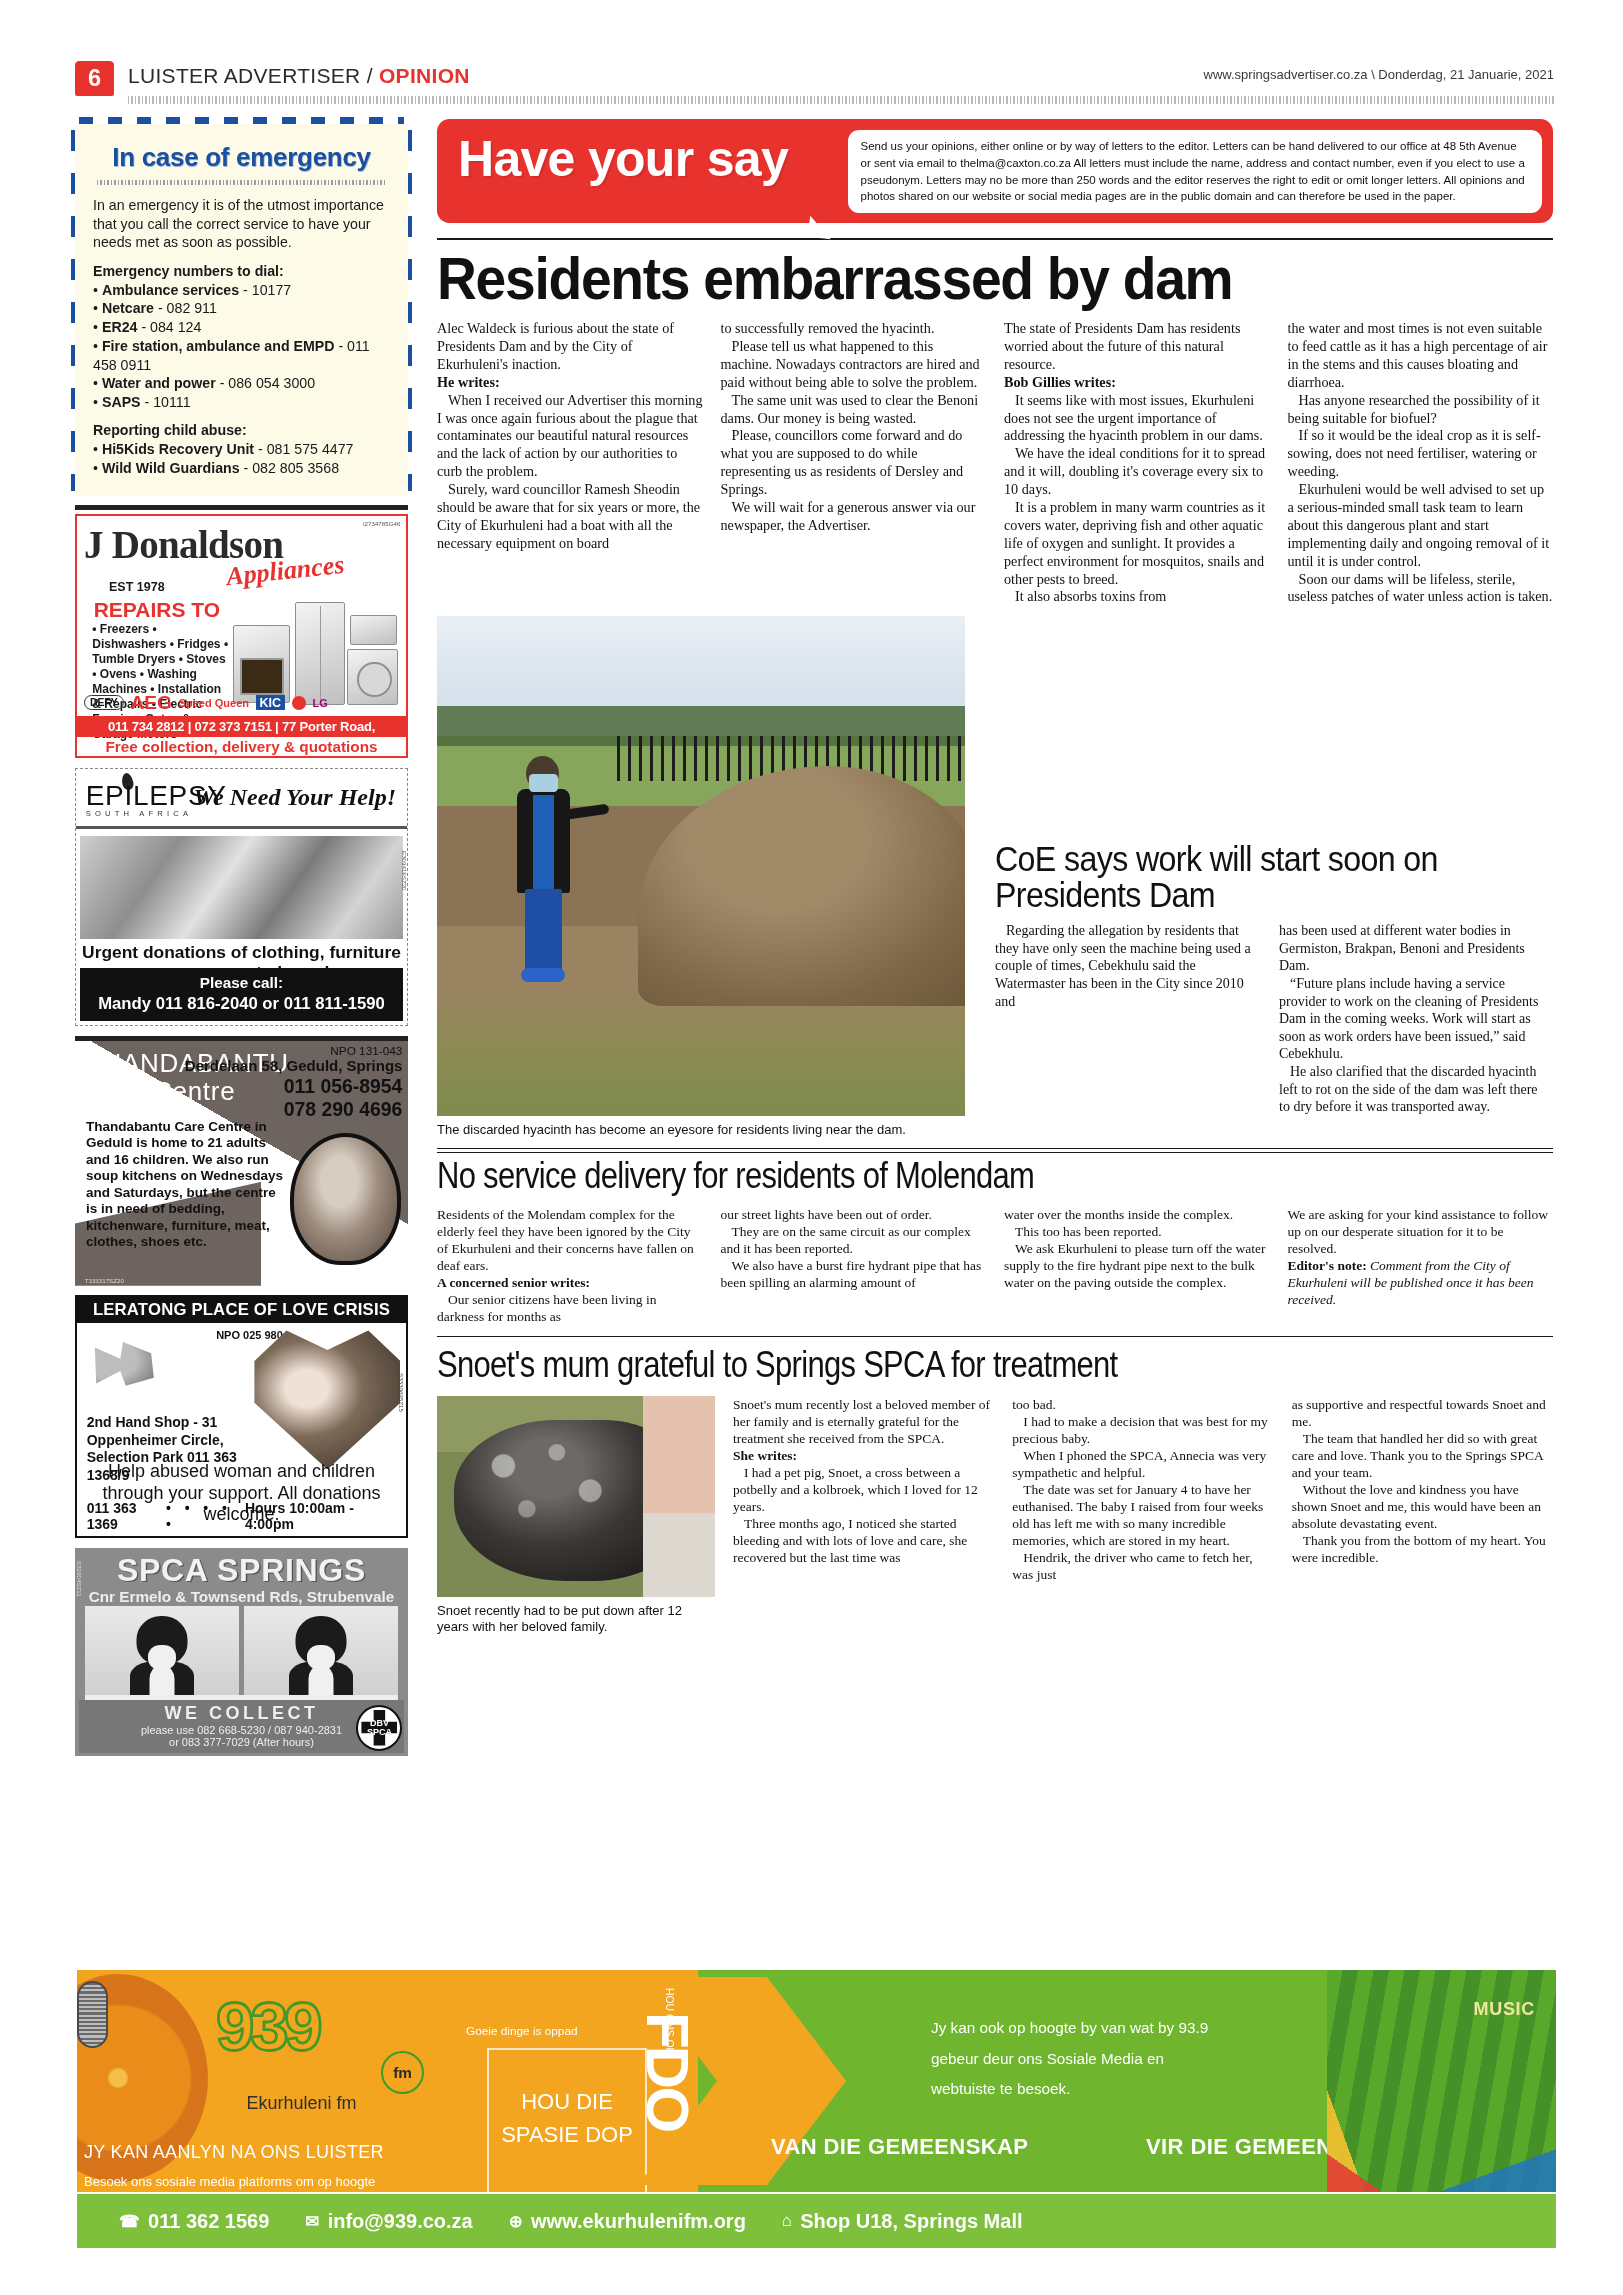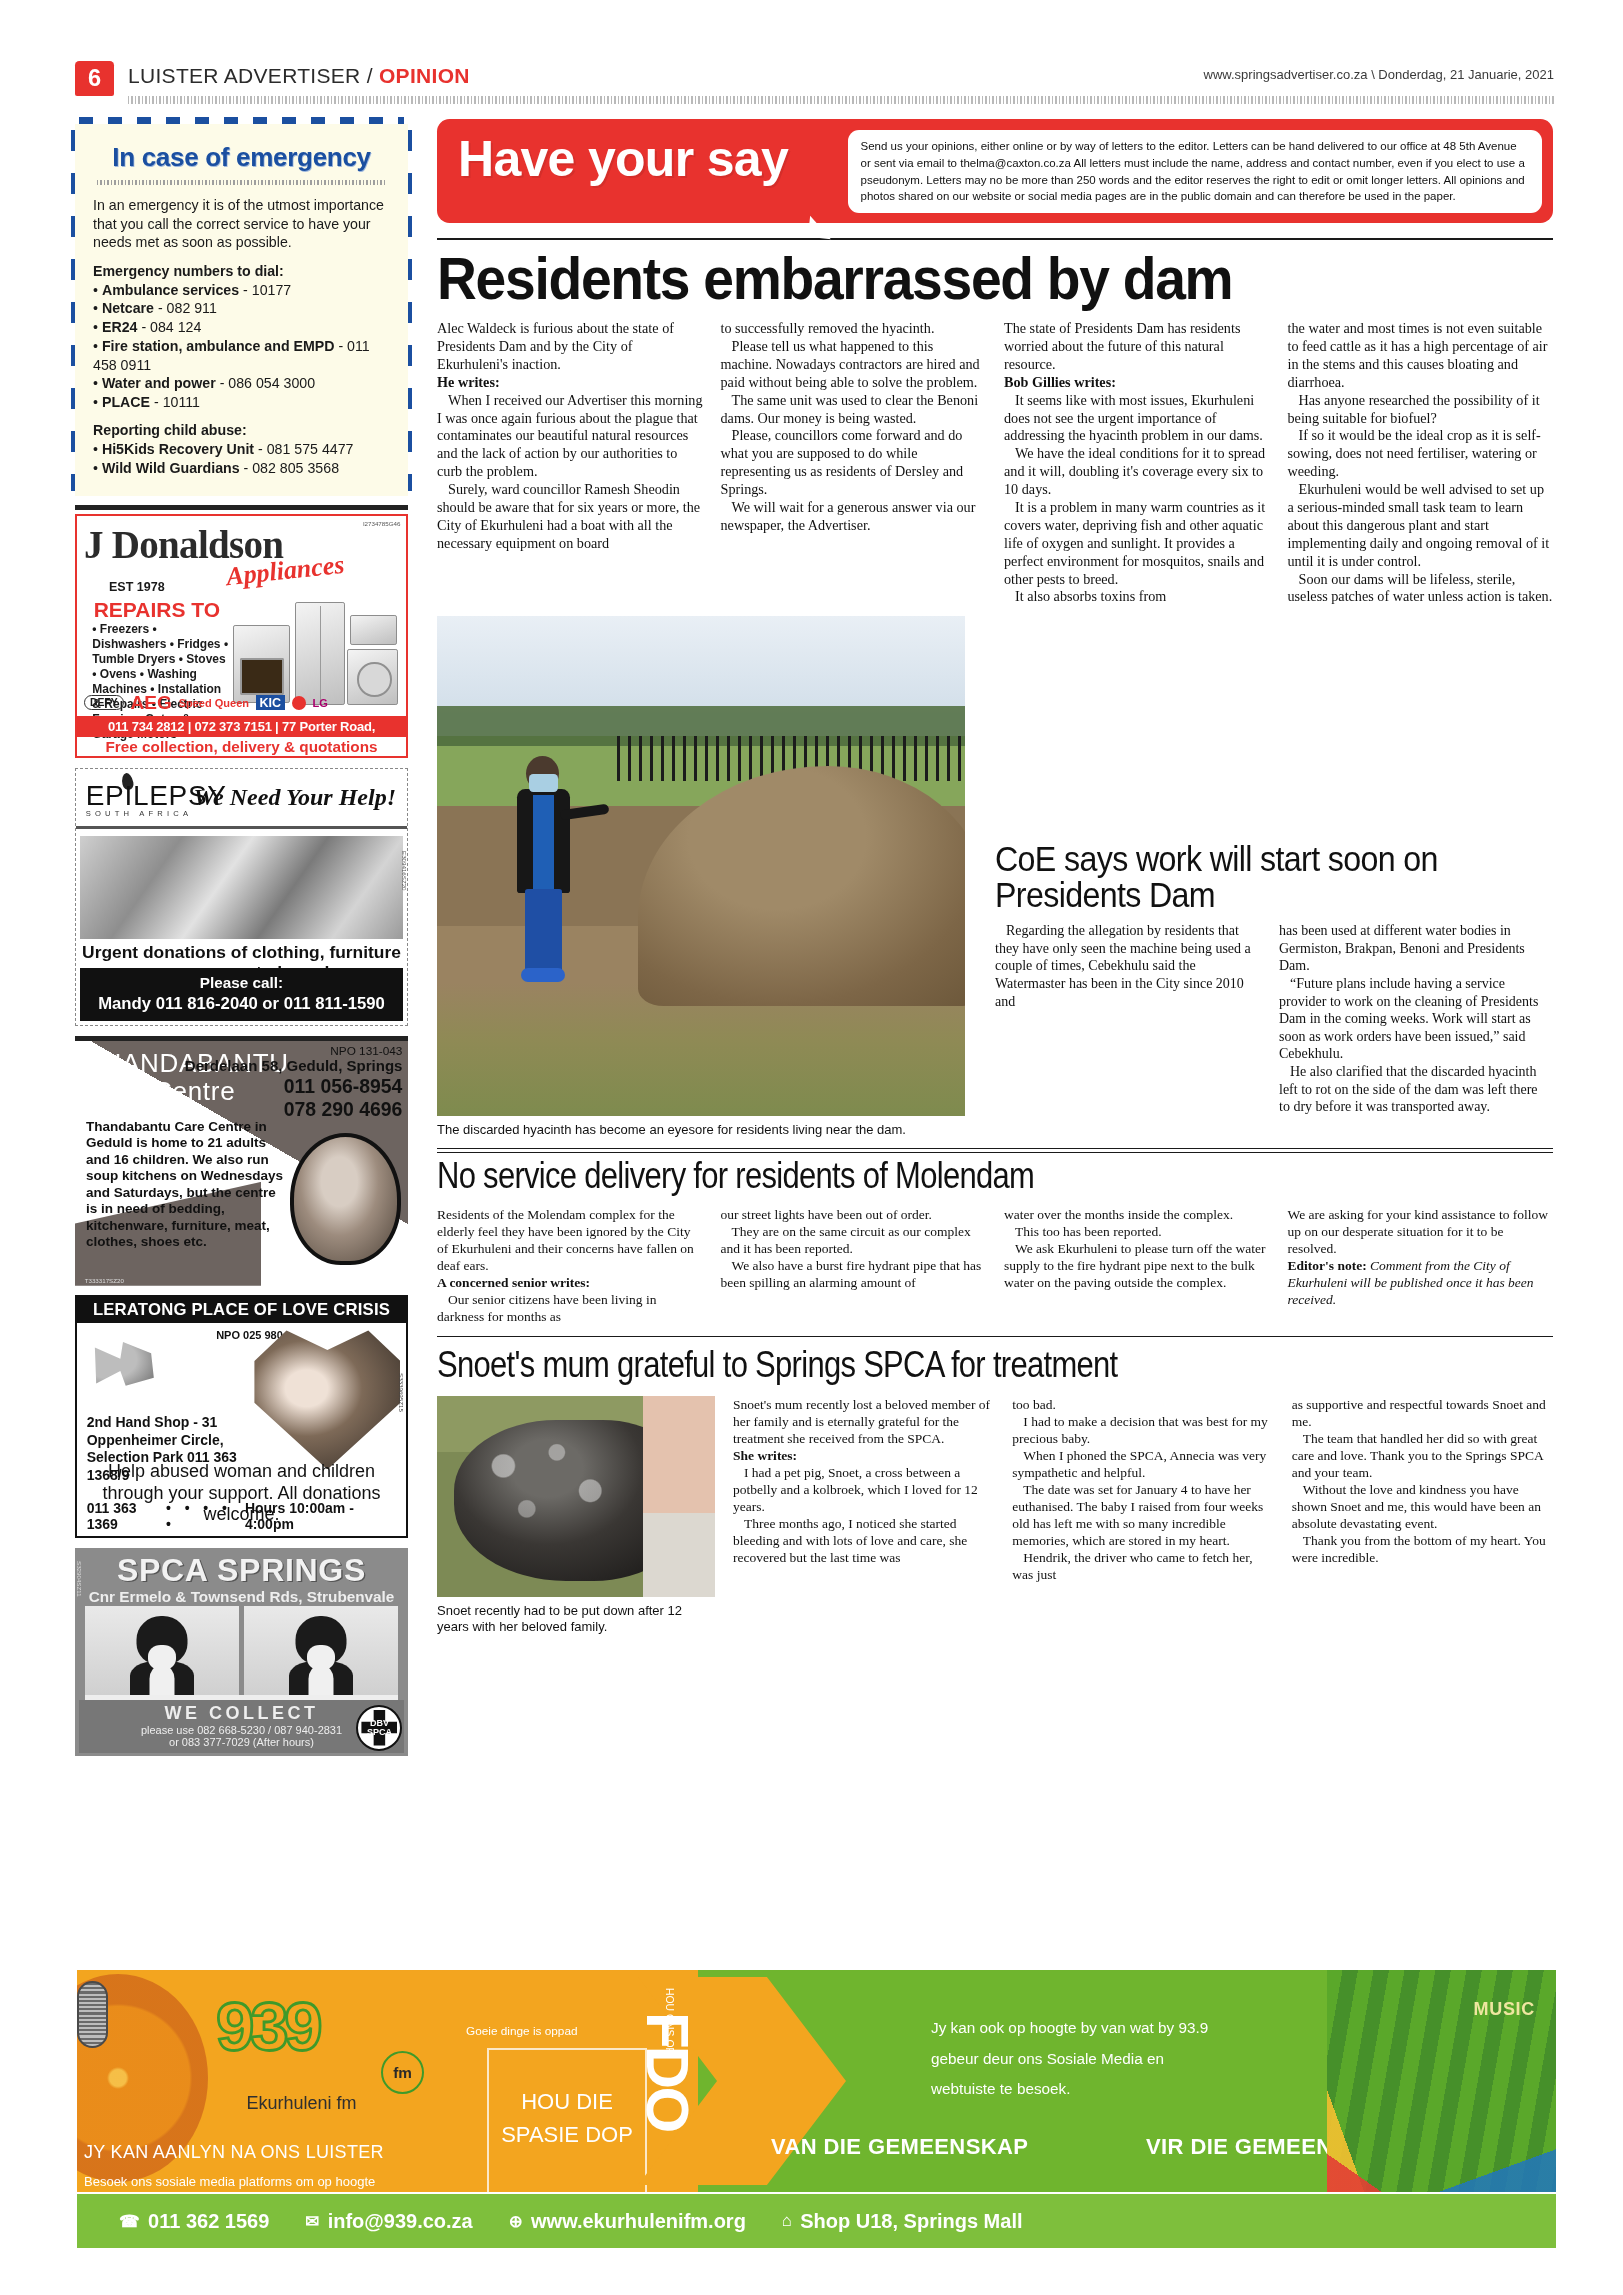--- a/index.html
+++ b/index.html
@@ -374,21 +374,21 @@
         <div class="emg-hr"></div>
         <div class="emg-body">
           <p>In an emergency it is of the utmost importance that you call the correct service to have your needs met as soon as possible.</p>
           <p class="head">Emergency numbers to dial:</p>
           <ul>
             <li>• <b>Ambulance services</b> <span>- 10177</span></li>
             <li>• <b>Netcare</b> <span>- 082 911</span></li>
             <li>• <b>ER24</b> <span>- 084 124</span></li>
             <li>• <b>Fire station, ambulance and EMPD</b> <span>- 011 458 0911</span></li>
             <li>• <b>Water and power</b> <span>- 086 054 3000</span></li>
-            <li>• <b>PLACE</b> <span>- 10111</span></li>
+            <li>• <b>SAPS</b> <span>- 10111</span></li>
           </ul>
           <p class="head" style="margin-top:9.7px">Reporting child abuse:</p>
           <ul>
             <li>• <b>Hi5Kids Recovery Unit</b> <span>- 081 575 4477</span></li>
             <li>• <b>Wild Wild Guardians</b> <span>- 082 805 3568</span></li>
           </ul>
         </div>
       </div>
     </div>
 

